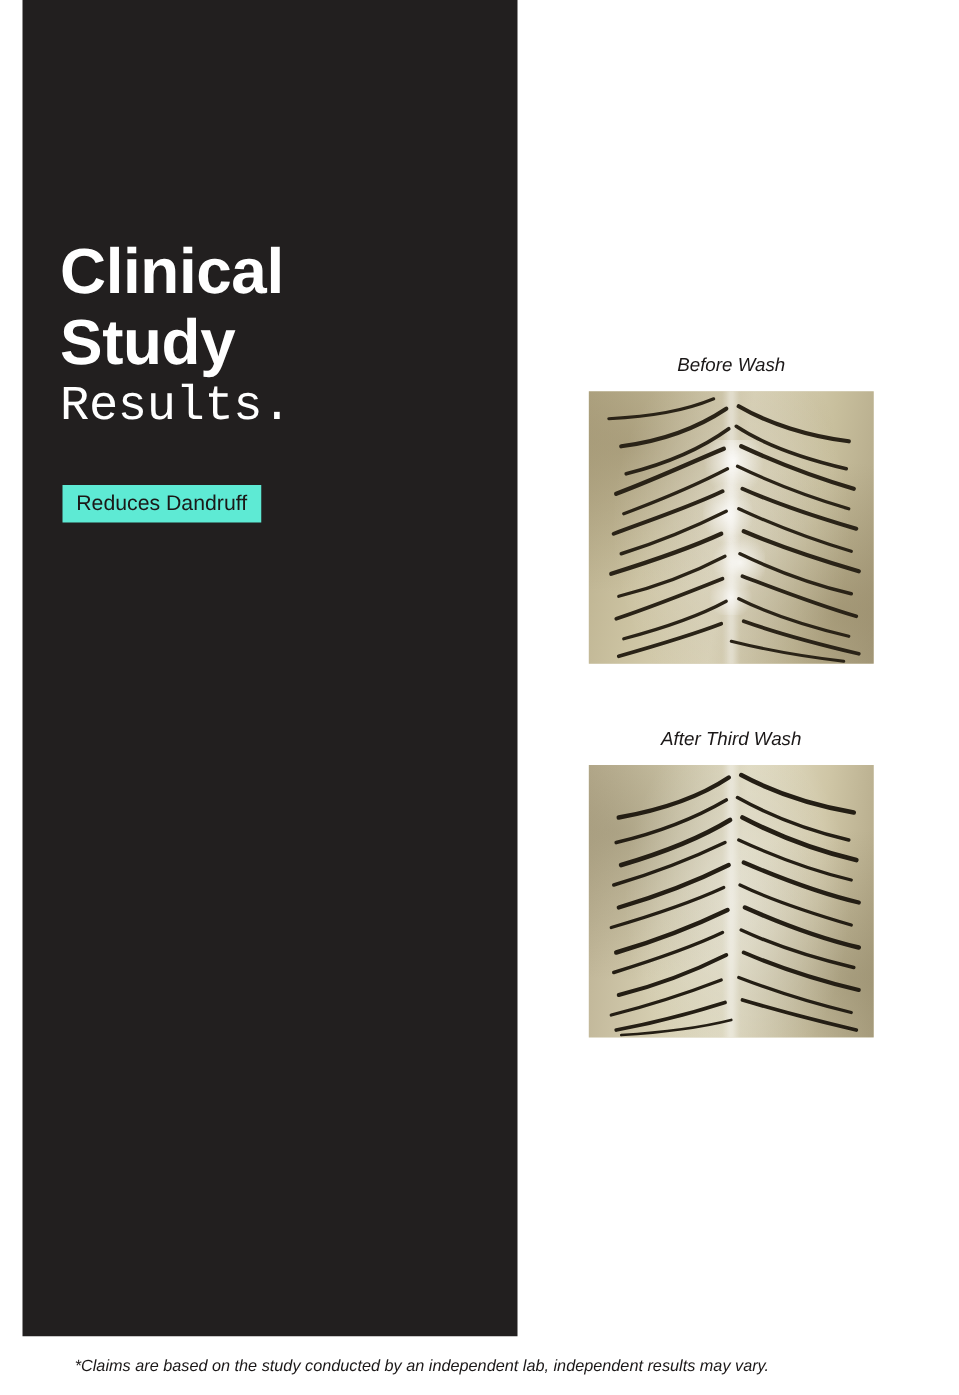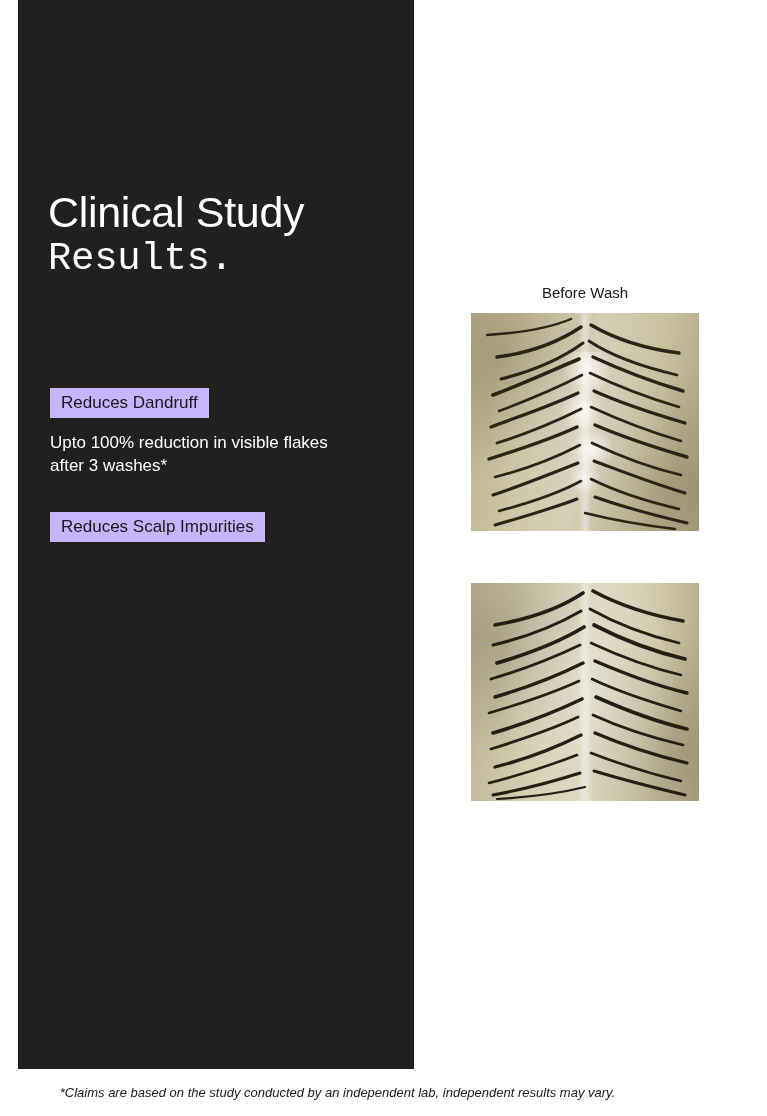--- a/index.html
+++ b/index.html
@@ -28,22 +28,22 @@
   .headline {
     position: absolute;
     left: 48px;
     top: 188px;
     width: 330px;
     color: #ffffff;
     line-height: 1.12;
   }
   .headline .line1 {
     display: block;
-    font-size: 43px;
-    font-weight: normal;
+    font-size: 51px;
+    font-weight: bold;
     letter-spacing: -0.3px;
   }
   .headline .line2 {
     display: block;
     font-size: 39px;
     font-weight: normal;
     letter-spacing: -0.3px;
     margin-top: 2px;
     font-family: Liberation Mono, monospace;
   }
@@ -54,21 +54,21 @@
     top: 388px;
     width: 340px;
   }
   .claim {
     margin-bottom: 34px;
   }
   .claim:last-child { margin-bottom: 0; }
 
   .claim-chip {
     display: inline-block;
-    background: #c4b5fd;
+    background: #5eead4;
     color: #1b1818;
     font-size: 17px;
     padding: 6px 11px 7px 11px;
     line-height: 1;
     white-space: nowrap;
     text-align: center;
   }
   .claim-body {
     margin-top: 14px;
     color: #ffffff;
@@ -79,20 +79,21 @@
 
   
   .photo-block {
     position: absolute;
   }
   .photo-caption {
     text-align: center;
     color: #1b1818;
     font-size: 15px;
     margin-bottom: 12px;
+    font-style: italic;
   }
   .photo-frame {
     width: 228px;
     height: 218px;
     overflow: hidden;
     position: relative;
     background: #d8d2ba;
   }
   #before-block { left: 471px; top: 284px; }
   #after-block  { left: 471px; top: 583px; }
@@ -161,28 +162,26 @@
 
 <div class="headline">
   <span class="line1">Clinical Study</span>
   <span class="line2">Results.</span>
 </div>
 
 <div class="claims">
 
   <div class="claim">
     <span class="claim-chip">Reduces Dandruff</span>
-    <div class="claim-body">Upto 100% reduction in visible flakes after 3 washes*</div>
   </div>
 
   <div class="claim">
   </div>
 
   <div class="claim">
-    <span class="claim-chip">Reduces Scalp Impurities</span>
   </div>
 
 </div>
 
 <div class="photo-block" id="before-block">
   <div class="photo-caption">Before Wash</div>
   <div class="photo-frame">
     <div class="scalp"></div>
     <div class="parting"></div>
     <div class="flakes"></div>
@@ -211,20 +210,21 @@
         <path d="M123 148 C 150 158, 180 170, 214 180" stroke-width="3"></path>
         <path d="M120 166 C 144 178, 174 188, 208 196" stroke-width="2.6"></path>
         <path d="M124 184 C 152 194, 182 202, 216 210" stroke-width="3"></path>
         <path d="M114 200 C 138 206, 170 212, 204 216" stroke-width="2.4"></path>
       </g>
     </svg>
   </div>
 </div>
 
 <div class="photo-block" id="after-block">
+  <div class="photo-caption">After Third Wash</div>
   <div class="photo-frame">
     <div class="scalp after"></div>
     <div class="parting"></div>
     <svg class="hairs" viewBox="0 0 228 218" preserveAspectRatio="none">
       <g stroke="#241e14" fill="none" stroke-linecap="round">
         <path d="M112 10 C 88 26, 58 36, 24 42" stroke-width="3.6"></path>
         <path d="M110 28 C 86 42, 56 54, 22 62" stroke-width="3"></path>
         <path d="M113 44 C 90 58, 60 70, 26 80" stroke-width="3.8"></path>
         <path d="M109 62 C 84 74, 54 86, 20 96" stroke-width="2.8"></path>
         <path d="M112 80 C 88 92, 58 104, 24 114" stroke-width="3.4"></path>

